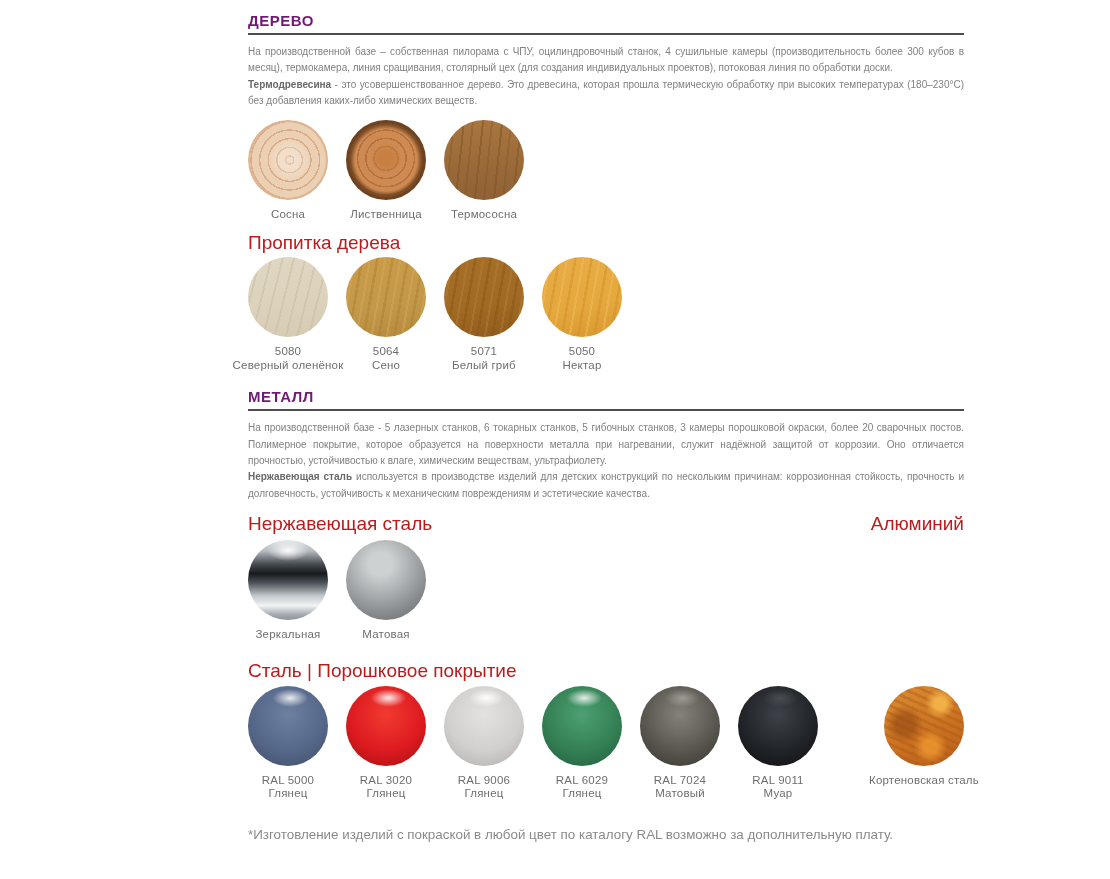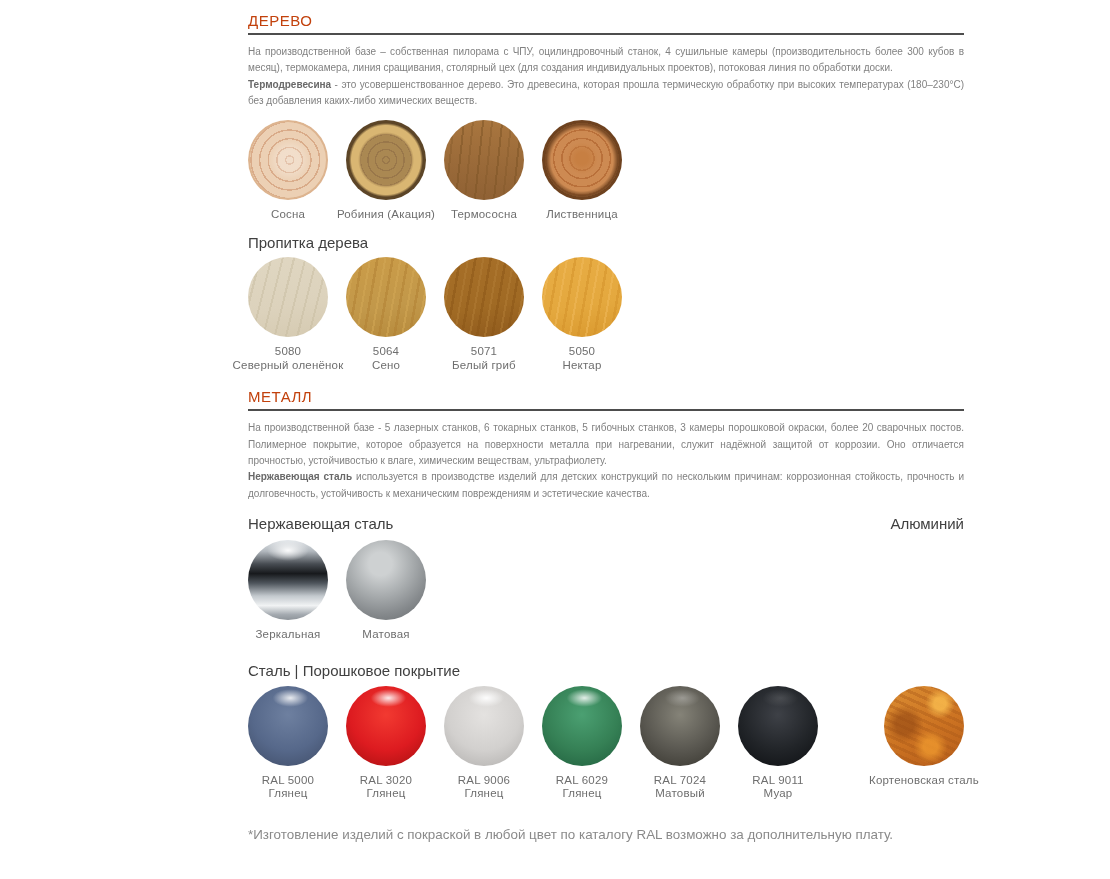--- a/index.html
+++ b/index.html
@@ -1,30 +1,30 @@
 <!DOCTYPE html>
 <html><head>
 <meta charset="utf-8">
 <style>
   html,body{margin:0;padding:0;background:#ffffff;}
   body{width:1110px;height:879px;overflow:hidden;
        font-family:"Liberation Sans",sans-serif;-webkit-font-smoothing:antialiased;}
   .page{position:relative;width:1110px;height:879px;background:#ffffff;}
   .content{position:absolute;left:248px;top:13px;width:716px;}
 
-  .sec-title{margin:0;font-size:15px;line-height:15px;font-weight:normal;
-             color:#c2410c;letter-spacing:.5px;}
+  .sec-title{margin:0;font-size:15px;line-height:15px;font-weight:bold;
+             color:#701a75;letter-spacing:.5px;}
   .rule{height:2px;background:#4d4d4d;margin-top:5px;}
 
   .body{margin:9px 0 0 0;font-size:10px;line-height:16.4px;color:#818181;
         text-align:justify;}
   .body b{color:#696969;font-weight:bold;}
   .body.cont{margin-top:0;}
 
-  .subhead{font-size:15px;line-height:17px;color:#404040;}
+  .subhead{font-size:19px;line-height:17px;color:#b91c1c;}
   .subhead-row{display:flex;justify-content:space-between;align-items:flex-end;}
 
   .row{display:flex;gap:18px;}
   .cell{flex:0 0 80px;width:80px;}
   .cell.right{margin-left:auto;}
   .sw{width:80px;height:80px;border-radius:50%;}
   .cap{width:112px;margin:8px 0 0 -16px;text-align:center;
        font-size:11.5px;line-height:13.5px;color:#6e6e6e;letter-spacing:.2px;}
 
   
@@ -110,30 +110,26 @@
 
       <p class="body"><span>На производственной базе – собственная пилорама с ЧПУ, оцилиндровочный станок, 4 сушильные камеры (производительность более 300 кубов в месяц), термокамера, линия сращивания, столярный цех (для создания индивидуальных проектов), потоковая линия по обработки доски.</span></p>
       <p class="body cont"><b>Термодревесина</b><span> - это усовершенствованное дерево. Это древесина, которая прошла термическую обработку при высоких температурах (180–230°С) без добавления каких-либо химических веществ.</span></p>
 
       <div class="row wood-row">
         <div class="cell">
           <div class="sw sw-pine"></div>
           <div class="cap">Сосна</div>
         </div>
         <div class="cell">
-          <div class="sw sw-robinia"></div>
-          <div class="cap">Робиния (Акация)</div>
+          <div class="sw sw-larch"></div>
+          <div class="cap">Лиственница</div>
         </div>
         <div class="cell">
           <div class="sw sw-thermopine"></div>
           <div class="cap">Термососна</div>
-        </div>
-        <div class="cell">
-          <div class="sw sw-larch"></div>
-          <div class="cap">Лиственница</div>
         </div>
       </div>
 
       <div class="subhead impreg-title">Пропитка дерева</div>
 
       <div class="row impreg-row">
         <div class="cell">
           <div class="sw sw-5080"></div>
           <div class="cap"><span>5080</span><br><span>Северный оленёнок</span></div>
         </div>

